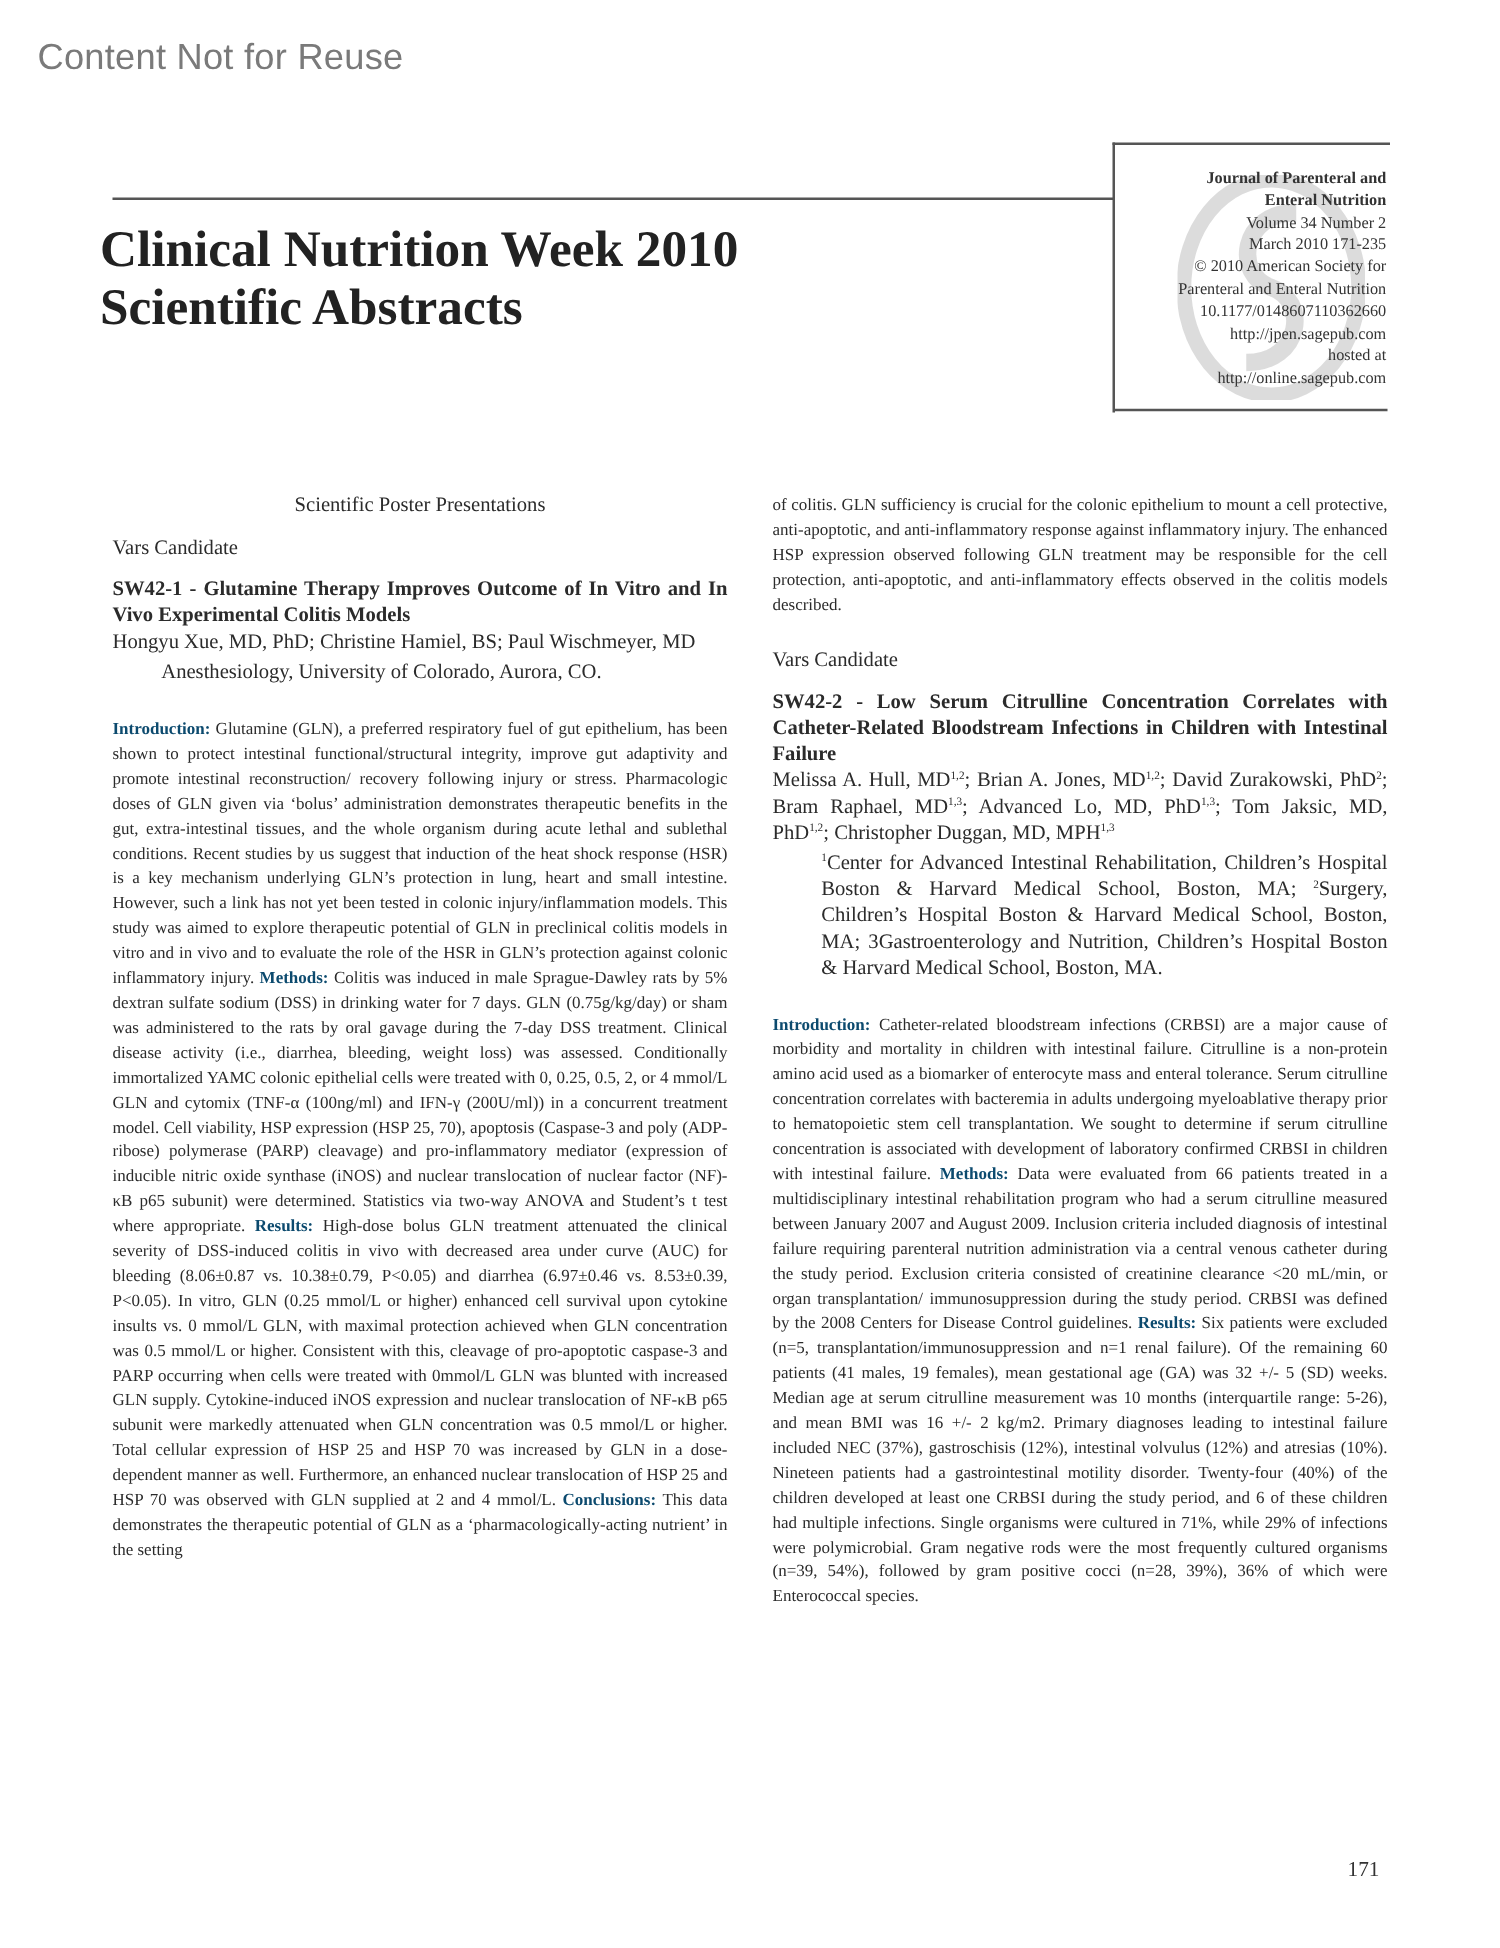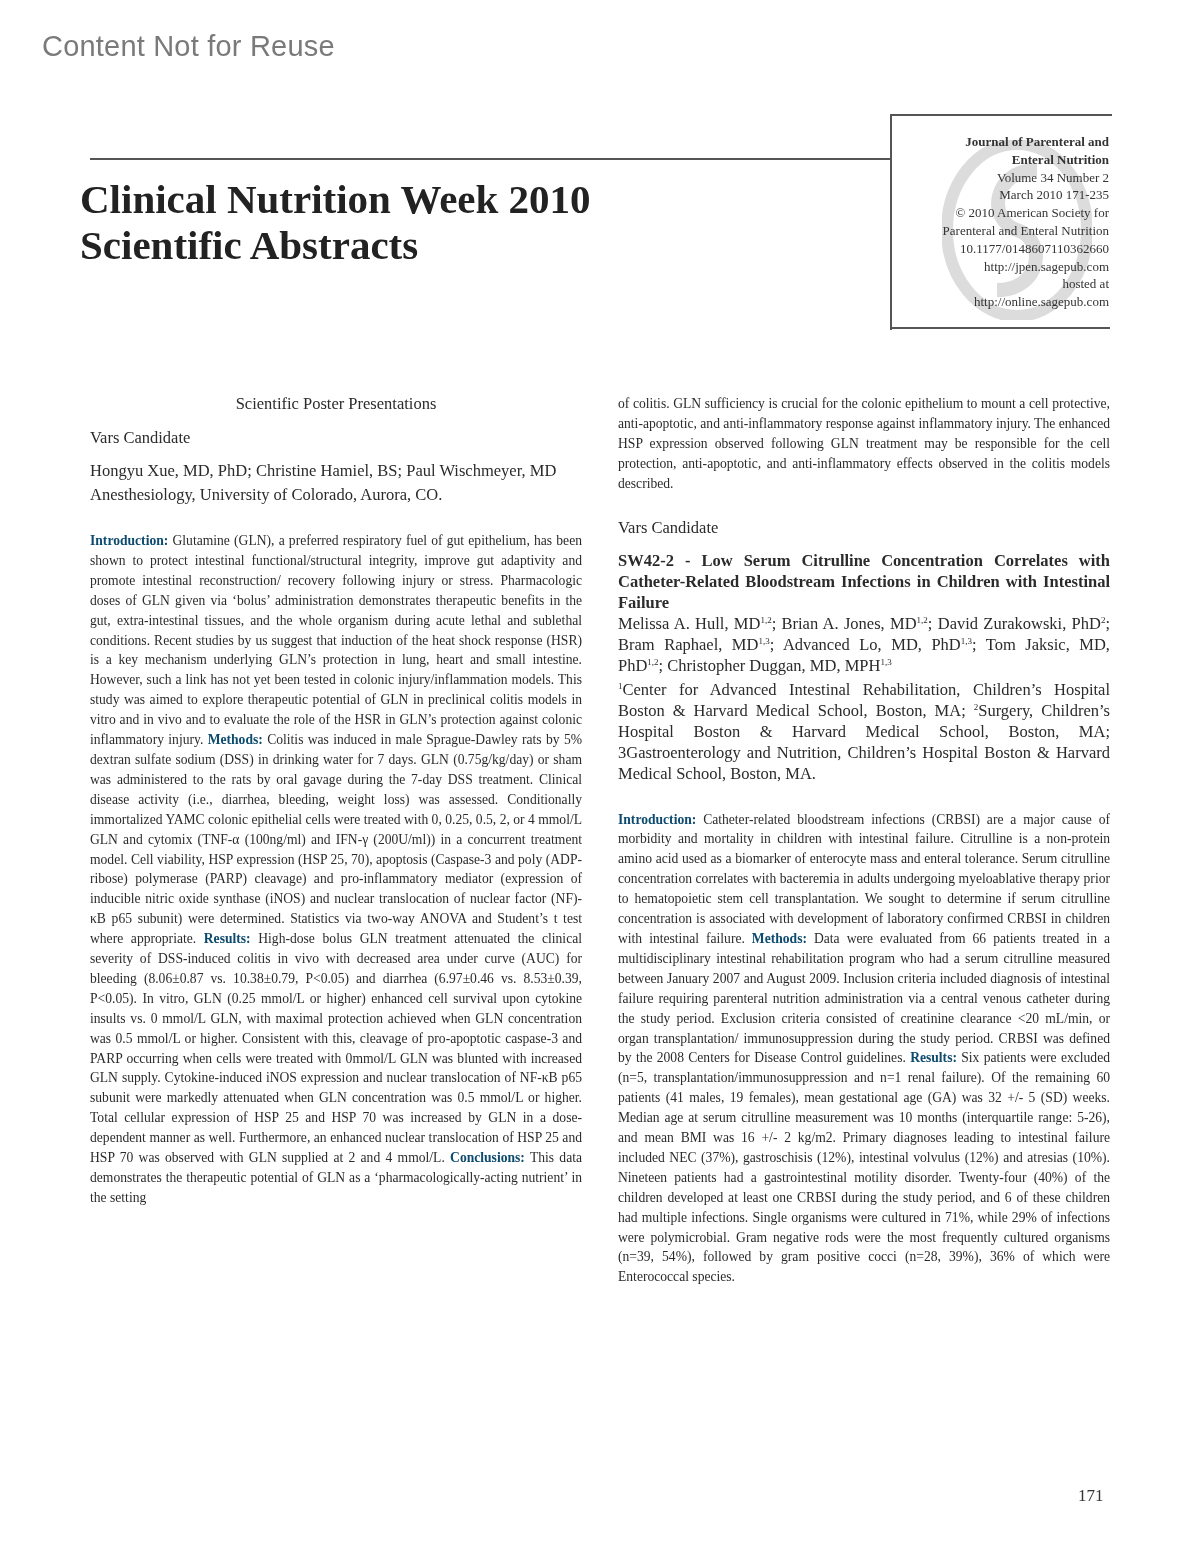--- a/index.html
+++ b/index.html
@@ -1,21 +1,21 @@
 <!DOCTYPE html>
 <html><head>
 <meta charset="utf-8">
 <style>
   html, body { margin: 0; padding: 0; background: #ffffff; }
   body {
     width: 1200px; height: 1558px; position: relative; overflow: hidden;
     font-family: "Liberation Serif", "DejaVu Serif", serif; color: #2b2b2b;
   }
   .watermark {
-    position: absolute; left: 42px; top: 30px;
+    position: absolute; left: 30px; top: 30px;
     font-family: "Liberation Sans", "DejaVu Sans", sans-serif;
     font-size: 29px; color: #7a7a7a; letter-spacing: 0.2px;
   }
   .header-rule-left {
     position: absolute; left: 90px; top: 158px; width: 802px; height: 0;
     border-top: 2px solid #555;
   }
   .header-box {
     position: absolute; left: 890px; top: 114px; width: 220px; height: 214px;
     border-left: 2px solid #555; border-top: 2px solid #555;
@@ -48,21 +48,21 @@
   }
   .cand {
     font-weight: normal; font-size: 16.5px; margin: 0 0 12px 0;
   }
   .abs-title {
     font-weight: bold; font-size: 16.5px; line-height: 21px; margin: 0; text-align: justify;
   }
   .authors, .affil {
     font-size: 16.5px; line-height: 21px; margin: 0; text-align: justify;
   }
-  .affil { margin-top: 3px; }
+  .affil { margin-top: 3px; margin-left: 39px; }
   .body-text {
     font-size: 13.6px; line-height: 19.9px; text-align: justify; margin: 0;
     hyphens: manual;
   }
   .body-text b { font-weight: bold; color: #0c4a6e; }
   sup { font-size: 9px; line-height: 0; vertical-align: 6px; }
   .gap-lg { height: 26px; }
   .gap-md { height: 24px; }
   .page-number {
     position: absolute; left: 1078px; top: 1486px; font-size: 17px; color: #333;
@@ -96,20 +96,21 @@
 </div>
 
 <h1 class="page-title">
   <span>Clinical Nutrition Week 2010</span><br>
   <span>Scientific Abstracts</span>
 </h1>
 
 <div class="col col-left">
   <p class="section-head">Scientific Poster Presentations</p>
   <p class="cand">Vars Candidate</p>
+  <p class="abs-title">SW42-1 - Glutamine Therapy Improves Outcome of In Vitro and In Vivo Experimental Colitis Models</p>
   <p class="authors">Hongyu Xue, MD, PhD; Christine Hamiel, BS; Paul Wischmeyer, MD</p>
   <p class="affil">Anesthesiology, University of Colorado, Aurora, CO.</p>
   <div class="gap-lg"></div>
   <p class="body-text">
     <b>Introduction:</b><span> Glutamine (GLN), a preferred respiratory fuel of gut epithelium, has been shown to protect intestinal functional/structural integrity, improve gut adaptivity and promote intestinal reconstruction/ recovery following injury or stress. Pharmacologic doses of GLN given via ‘bolus’ administration demonstrates therapeutic benefits in the gut, extra-intestinal tissues, and the whole organism during acute lethal and sublethal conditions. Recent studies by us suggest that induction of the heat shock response (HSR) is a key mechanism underlying GLN’s protection in lung, heart and small intestine. However, such a link has not yet been tested in colonic injury/inflammation models. This study was aimed to explore therapeutic potential of GLN in preclinical colitis models in vitro and in vivo and to evaluate the role of the HSR in GLN’s protection against colonic inflammatory injury. </span><b>Methods:</b><span> Colitis was induced in male Sprague-Dawley rats by 5% dextran sulfate sodium (DSS) in drinking water for 7 days. GLN (0.75g/kg/day) or sham was administered to the rats by oral gavage during the 7-day DSS treatment. Clinical disease activity (i.e., diarrhea, bleeding, weight loss) was assessed. Conditionally immortalized YAMC colonic epithelial cells were treated with 0, 0.25, 0.5, 2, or 4 mmol/L GLN and cytomix (TNF-α (100ng/ml) and IFN-γ (200U/ml)) in a concurrent treatment model. Cell viability, HSP expression (HSP 25, 70), apoptosis (Caspase-3 and poly (ADP-ribose) polymerase (PARP) cleavage) and pro-inflammatory mediator (expression of inducible nitric oxide synthase (iNOS) and nuclear translocation of nuclear factor (NF)-κB p65 subunit) were determined. Statistics via two-way ANOVA and Student’s t test where appropriate. </span><b>Results:</b><span> High-dose bolus GLN treatment attenuated the clinical severity of DSS-induced colitis in vivo with decreased area under curve (AUC) for bleeding (8.06±0.87 vs. 10.38±0.79, P&lt;0.05) and diarrhea (6.97±0.46 vs. 8.53±0.39, P&lt;0.05). In vitro, GLN (0.25 mmol/L or higher) enhanced cell survival upon cytokine insults vs. 0 mmol/L GLN, with maximal protection achieved when GLN concentration was 0.5 mmol/L or higher. Consistent with this, cleavage of pro-apoptotic caspase-3 and PARP occurring when cells were treated with 0mmol/L GLN was blunted with increased GLN supply. Cytokine-induced iNOS expression and nuclear translocation of NF-κB p65 subunit were markedly attenuated when GLN concentration was 0.5 mmol/L or higher. Total cellular expression of HSP 25 and HSP 70 was increased by GLN in a dose-dependent manner as well. Furthermore, an enhanced nuclear translocation of HSP 25 and HSP 70 was observed with GLN supplied at 2 and 4 mmol/L. </span><b>Conclusions:</b><span> This data demonstrates the therapeutic potential of GLN as a ‘pharmacologically-acting nutrient’ in the setting</span>
   </p>
 </div>
 
 <div class="col col-right">
   <p class="body-text">of colitis. GLN sufficiency is crucial for the colonic epithelium to mount a cell protective, anti-apoptotic, and anti-inflammatory response against inflammatory injury. The enhanced HSP expression observed following GLN treatment may be responsible for the cell protection, anti-apoptotic, and anti-inflammatory effects observed in the colitis models described.</p>

